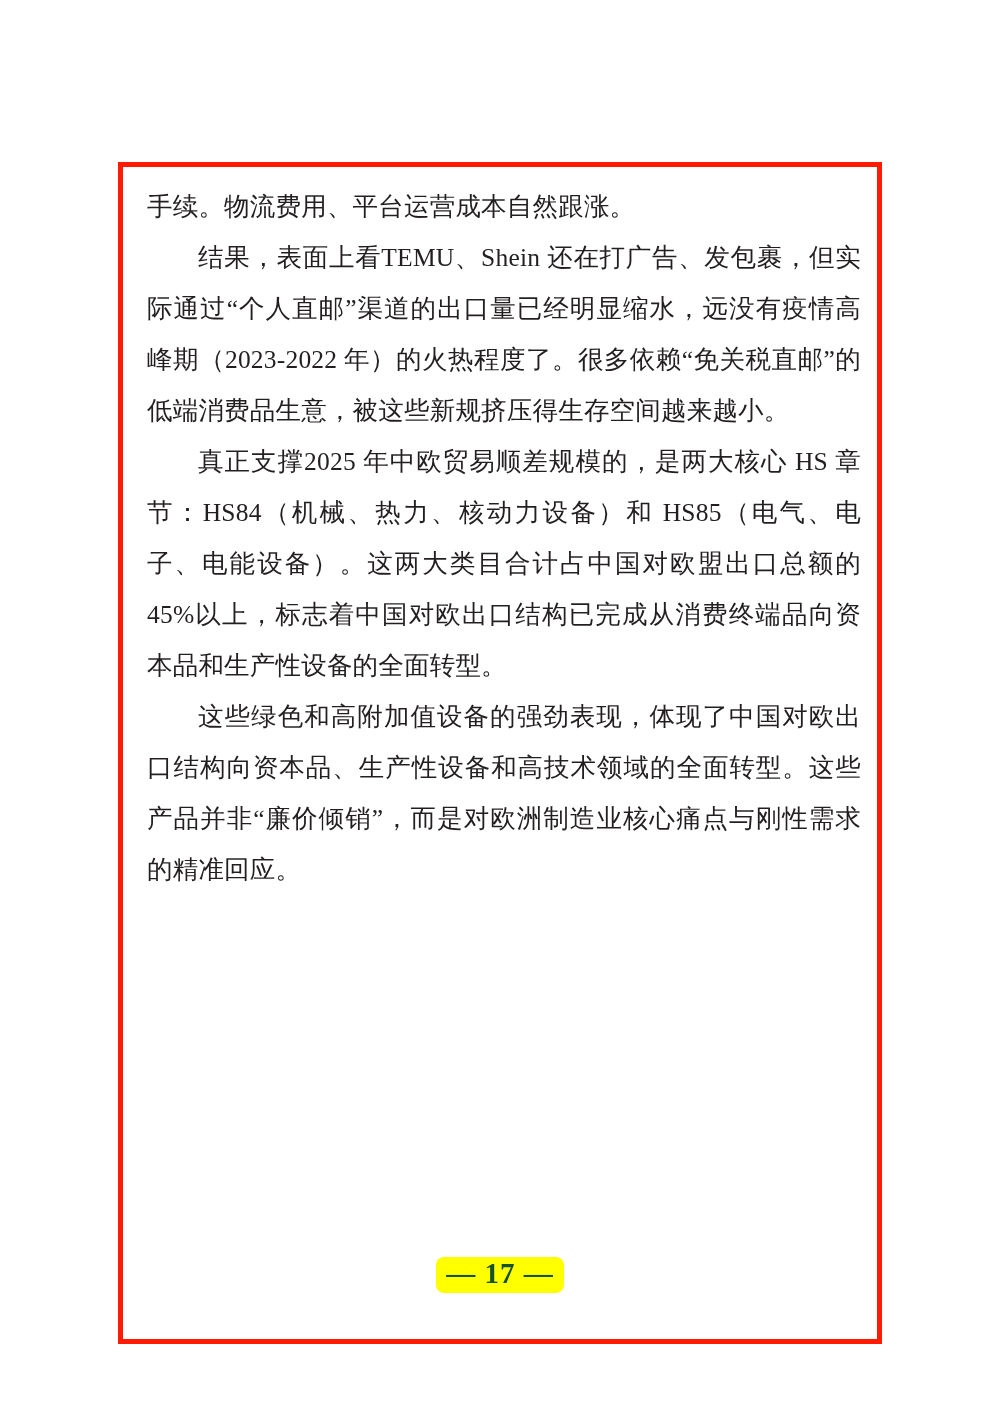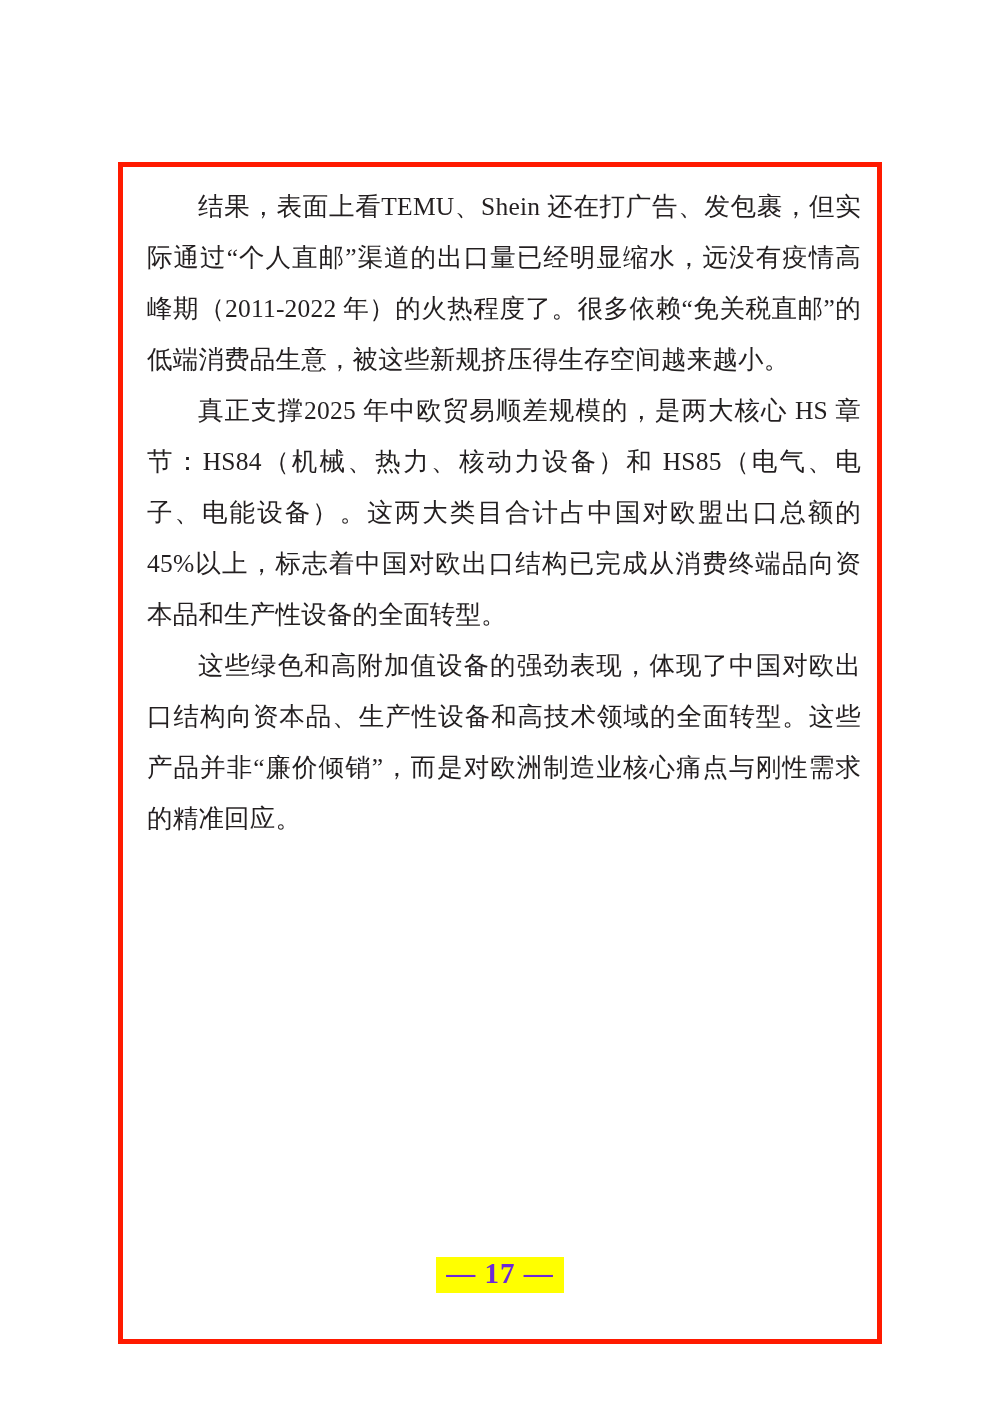--- a/index.html
+++ b/index.html
@@ -57,34 +57,36 @@
     left: 0;
     right: 0;
     bottom: 46px;
     text-align: center;
   }
   .page-number {
     display: inline-block;
     font-family: "Liberation Serif", "DejaVu Serif", serif;
     font-size: 29px;
     font-weight: bold;
-    color: #6d28d9;
+    color: #14532d;
     background: #ffff00;
     padding: 1px 10px 3px 10px;
     letter-spacing: 1px;
     line-height: 1.1;
+    border-radius: 8px;
   }
 </style>
 </head>
 <body>
 
 <div class="page">
   <div class="page-frame">
     <div class="content">
-      <p class="para indent">结果，表面上看TEMU、Shein 还在打广告、发包裹，但实际通过“个人直邮”渠道的出口量已经明显缩水，远没有疫情高峰期（2011-2022 年）的火热程度了。很多依赖“免关税直邮”的低端消费品生意，被这些新规挤压得生存空间越来越小。</p>
+      <p class="para">手续。物流费用、平台运营成本自然跟涨。</p>
+      <p class="para indent">结果，表面上看TEMU、Shein 还在打广告、发包裹，但实际通过“个人直邮”渠道的出口量已经明显缩水，远没有疫情高峰期（2023-2022 年）的火热程度了。很多依赖“免关税直邮”的低端消费品生意，被这些新规挤压得生存空间越来越小。</p>
       <p class="para indent">真正支撑2025 年中欧贸易顺差规模的，是两大核心 HS 章节：HS84（机械、热力、核动力设备）和 HS85（电气、电子、电能设备）。这两大类目合计占中国对欧盟出口总额的45%以上，标志着中国对欧出口结构已完成从消费终端品向资本品和生产性设备的全面转型。</p>
       <p class="para indent">这些绿色和高附加值设备的强劲表现，体现了中国对欧出口结构向资本品、生产性设备和高技术领域的全面转型。这些产品并非“廉价倾销”，而是对欧洲制造业核心痛点与刚性需求的精准回应。</p>
     </div>
     <div class="footer">
       <span class="page-number">— 17 —</span>
     </div>
   </div>
 </div>
 
 </body></html>

